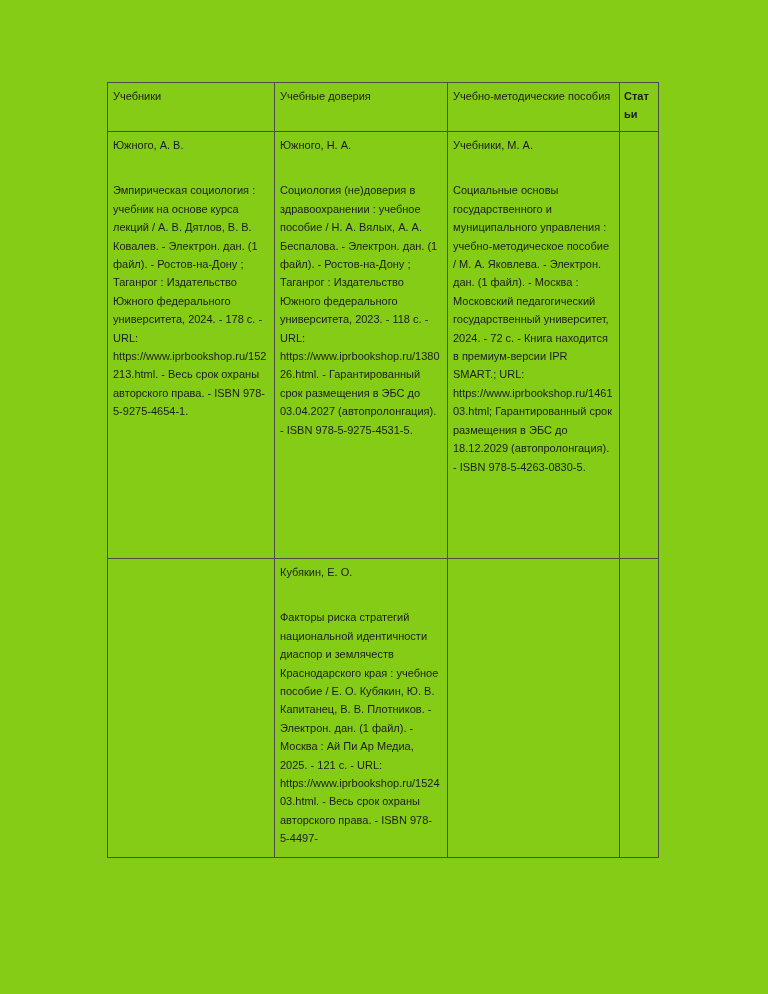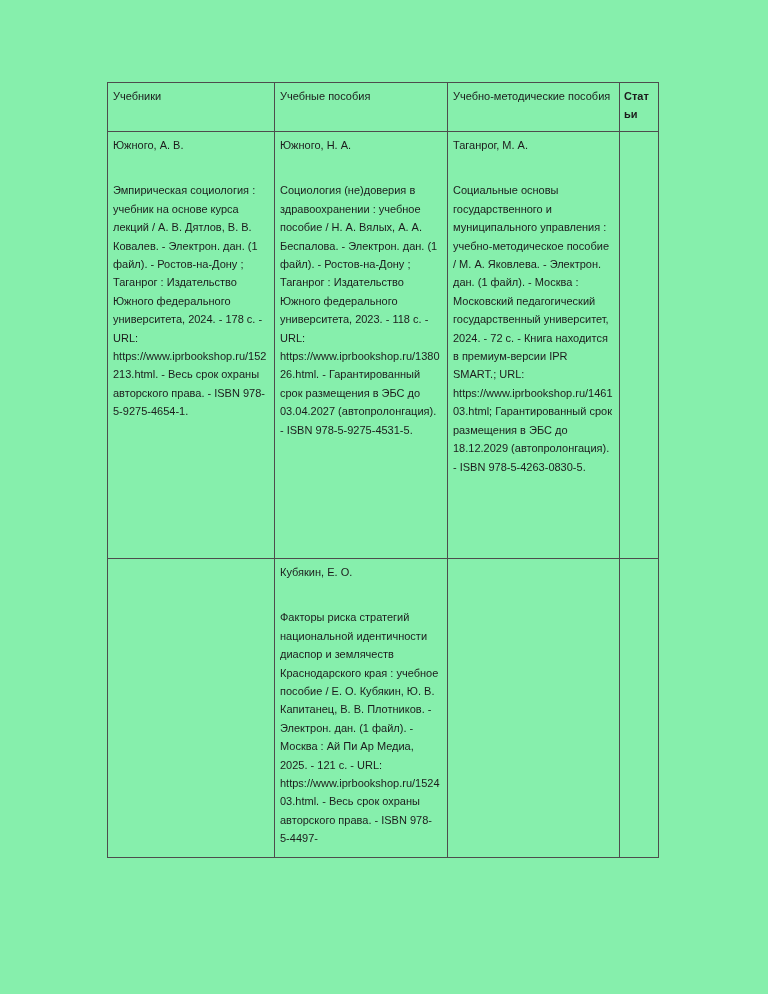--- a/index.html
+++ b/index.html
@@ -4,21 +4,21 @@
 <style>
   html, body {
     margin: 0;
     padding: 0;
     background: #ffffff;
   }
   .page {
     position: relative;
     width: 768px;
     height: 994px;
-    background: #86efac;
+    background: #84cc16;
     font-family: "Liberation Sans", "DejaVu Sans", sans-serif;
     color: #1c1c1c;
     overflow: hidden;
   }
   table.doc-table {
     position: absolute;
     left: 107px;
     top: 82px;
     width: 552px;
     table-layout: fixed;
@@ -67,37 +67,37 @@
   <table class="doc-table">
     <colgroup>
       <col class="c1">
         <col class="c2">
         <col class="c3">
         <col class="c4">
     </colgroup>
     <thead>
       <tr class="header-row">
         <th>Учебники</th>
-        <th>Учебные пособия</th>
+        <th>Учебные доверия</th>
         <th class="umk-header">Учебно-методические пособия</th>
         <th class="articles-header">Статьи</th>
       </tr>
     </thead>
     <tbody>
       <tr class="body-row-1">
         <td>
           <div class="cell-author">Южного, А. В.</div>
           <div class="cell-body">Эмпирическая социология : учебник на основе курса лекций / А. В. Дятлов, В. В. Ковалев. - Электрон. дан. (1 файл). - Ростов-на-Дону ; Таганрог : Издательство Южного федерального университета, 2024. - 178 с. - URL: https://www.iprbookshop.ru/152213.html. - Весь срок охраны авторского права. - ISBN 978-5-9275-4654-1.</div>
         </td>
         <td>
           <div class="cell-author">Южного, Н. А.</div>
           <div class="cell-body">Социология (не)доверия в здравоохранении : учебное пособие / Н. А. Вялых, А. А. Беспалова. - Электрон. дан. (1 файл). - Ростов-на-Дону ; Таганрог : Издательство Южного федерального университета, 2023. - 118 с. - URL: https://www.iprbookshop.ru/138026.html. - Гарантированный срок размещения в ЭБС до 03.04.2027 (автопролонгация). - ISBN 978-5-9275-4531-5.</div>
         </td>
         <td>
-          <div class="cell-author">Таганрог, М. А.</div>
+          <div class="cell-author">Учебники, М. А.</div>
           <div class="cell-body">Социальные основы государственного и муниципального управления : учебно-методическое пособие / М. А. Яковлева. - Электрон. дан. (1 файл). - Москва : Московский педагогический государственный университет, 2024. - 72 с. - Книга находится в премиум-версии IPR SMART.; URL: https://www.iprbookshop.ru/146103.html; Гарантированный срок размещения в ЭБС до 18.12.2029 (автопролонгация). - ISBN 978-5-4263-0830-5.</div>
         </td>
         <td>
           
           
         </td>
       </tr>
       <tr class="body-row-2">
         <td>
           

